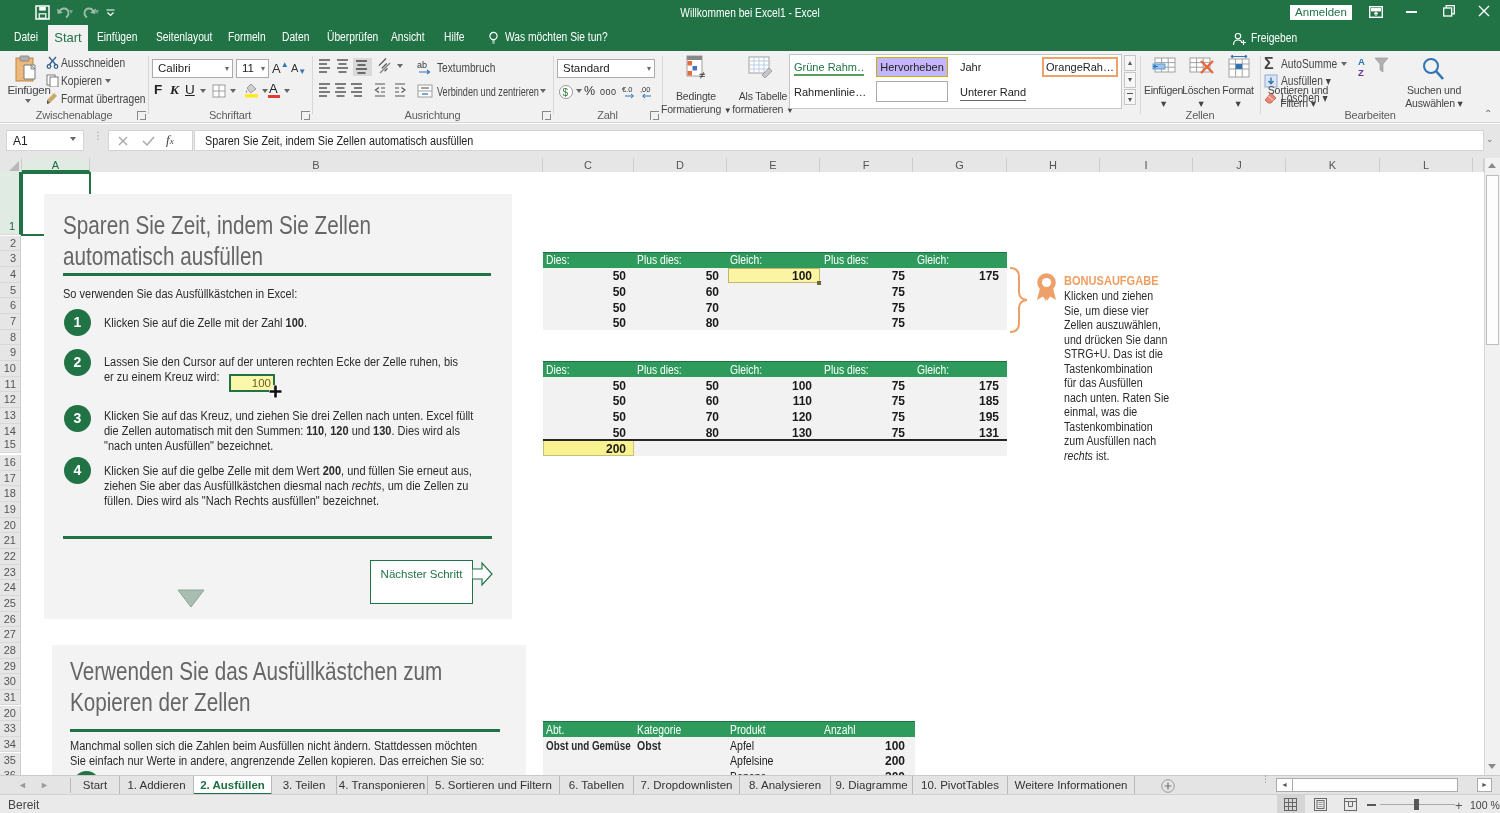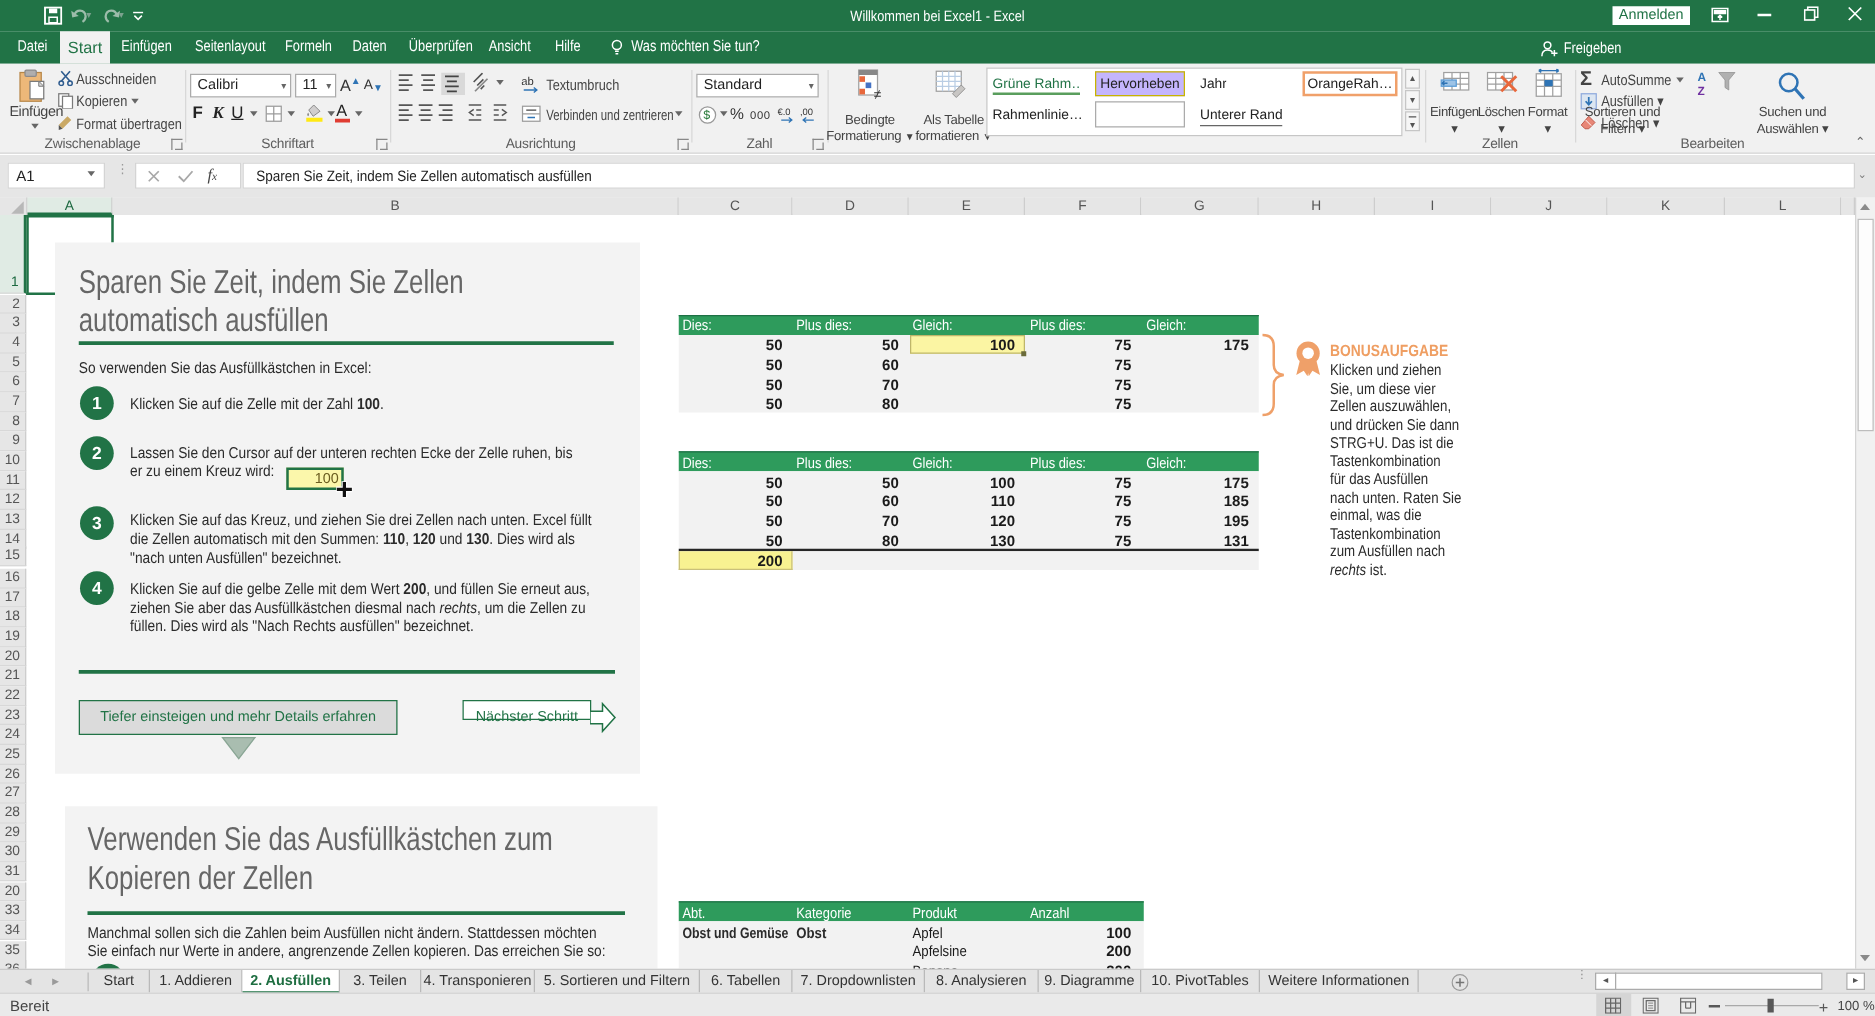--- a/index.html
+++ b/index.html
@@ -477,22 +477,21 @@
   <div class="stept" style="left:104px;top:183px">Lassen Sie den Cursor auf der unteren rechten Ecke der Zelle ruhen, bis<br>er zu einem Kreuz wird:</div>
   <div class="abs" style="left:229px;top:202px;width:46px;height:17.5px;background:#fbf7ab;border:2px solid #217346"></div>
   <div class="abs" style="left:234px;top:205px;width:37px;text-align:right;font-size:11.5px;color:#6b5e20">100</div>
   <svg class="abs" style="left:268px;top:212px" width="15" height="15" viewBox="0 0 15 15">
       <path d="M7.5 1 V14 M1 7.5 H14" stroke="#fff" stroke-width="4.6"></path>
       <path d="M7.5 1.5 V13.5 M1.5 7.5 H13.5" stroke="#111" stroke-width="2.6"></path>
     </svg>
   <div class="stept" style="left:104px;top:236.5px">Klicken Sie auf das Kreuz, und ziehen Sie drei Zellen nach unten. Excel füllt<br>die Zellen automatisch mit den Summen: <b>110</b>, <b>120</b> und <b>130</b>. Dies wird als<br>"nach unten Ausfüllen" bezeichnet.</div>
   <div class="stept" style="left:104px;top:291.5px">Klicken Sie auf die gelbe Zelle mit dem Wert <b>200</b>, und füllen Sie erneut aus,<br>ziehen Sie aber das Ausfüllkästchen diesmal nach <i>rechts</i>, um die Zellen zu<br>füllen. Dies wird als "Nach Rechts ausfüllen" bezeichnet.</div>
   <div class="abs" style="left:63px;top:364px;width:429px;height:3px;background:#217346"></div>
-  <div class="abs" style="left:63px;top:388px;width:255px;height:28px;background:#dbdbdb;border:1px solid #217346;color:#217346;font-size:11.5px;text-align:center;line-height:26px">Tiefer einsteigen und mehr Details erfahren</div>
-  <div class="abs" style="left:370px;top:388px;width:103px;height:16px;background:#fff;border:1px solid #217346;color:#217346;font-size:11.5px;text-align:center;line-height:26px">Nächster Schritt</div>
+  <div class="abs" style="left:370px;top:388px;width:103px;height:44px;background:#fff;border:1px solid #217346;color:#217346;font-size:11.5px;text-align:center;line-height:26px">Nächster Schritt</div>
   <svg class="abs" style="left:472px;top:388px" width="21" height="28" viewBox="0 0 21 28">
       <path d="M0 9 L10 9 L10 3 L20 14 L10 25 L10 19 L0 19 Z" fill="#fff" stroke="#217346" stroke-width="1.2"></path>
     </svg>
   <svg class="abs" style="left:176px;top:415px" width="30" height="22" viewBox="0 0 30 22">
       <path d="M2 3 L28 3 L15 20 Z" fill="#a9bdb0" stroke="#8aa695" stroke-width="1"></path>
     </svg>
   <div class="abs" style="left:52px;top:473px;width:474px;height:130px;background:#f3f3f3"></div>
   <div class="abs" style="left:70px;top:484px;font-size:26.5px;color:#666;line-height:31px;transform:scaleX(0.78);transform-origin:0 0;white-space:nowrap">Verwenden Sie das Ausfüllkästchen zum<br>Kopieren der Zellen</div>
   <div class="abs" style="left:70px;top:557px;width:430px;height:3px;background:#217346"></div>
   <div class="stept" style="left:70px;top:567px;font-size:12.5px">Manchmal sollen sich die Zahlen beim Ausfüllen nicht ändern. Stattdessen möchten<br>Sie einfach nur Werte in andere, angrenzende Zellen kopieren. Das erreichen Sie so:</div>

